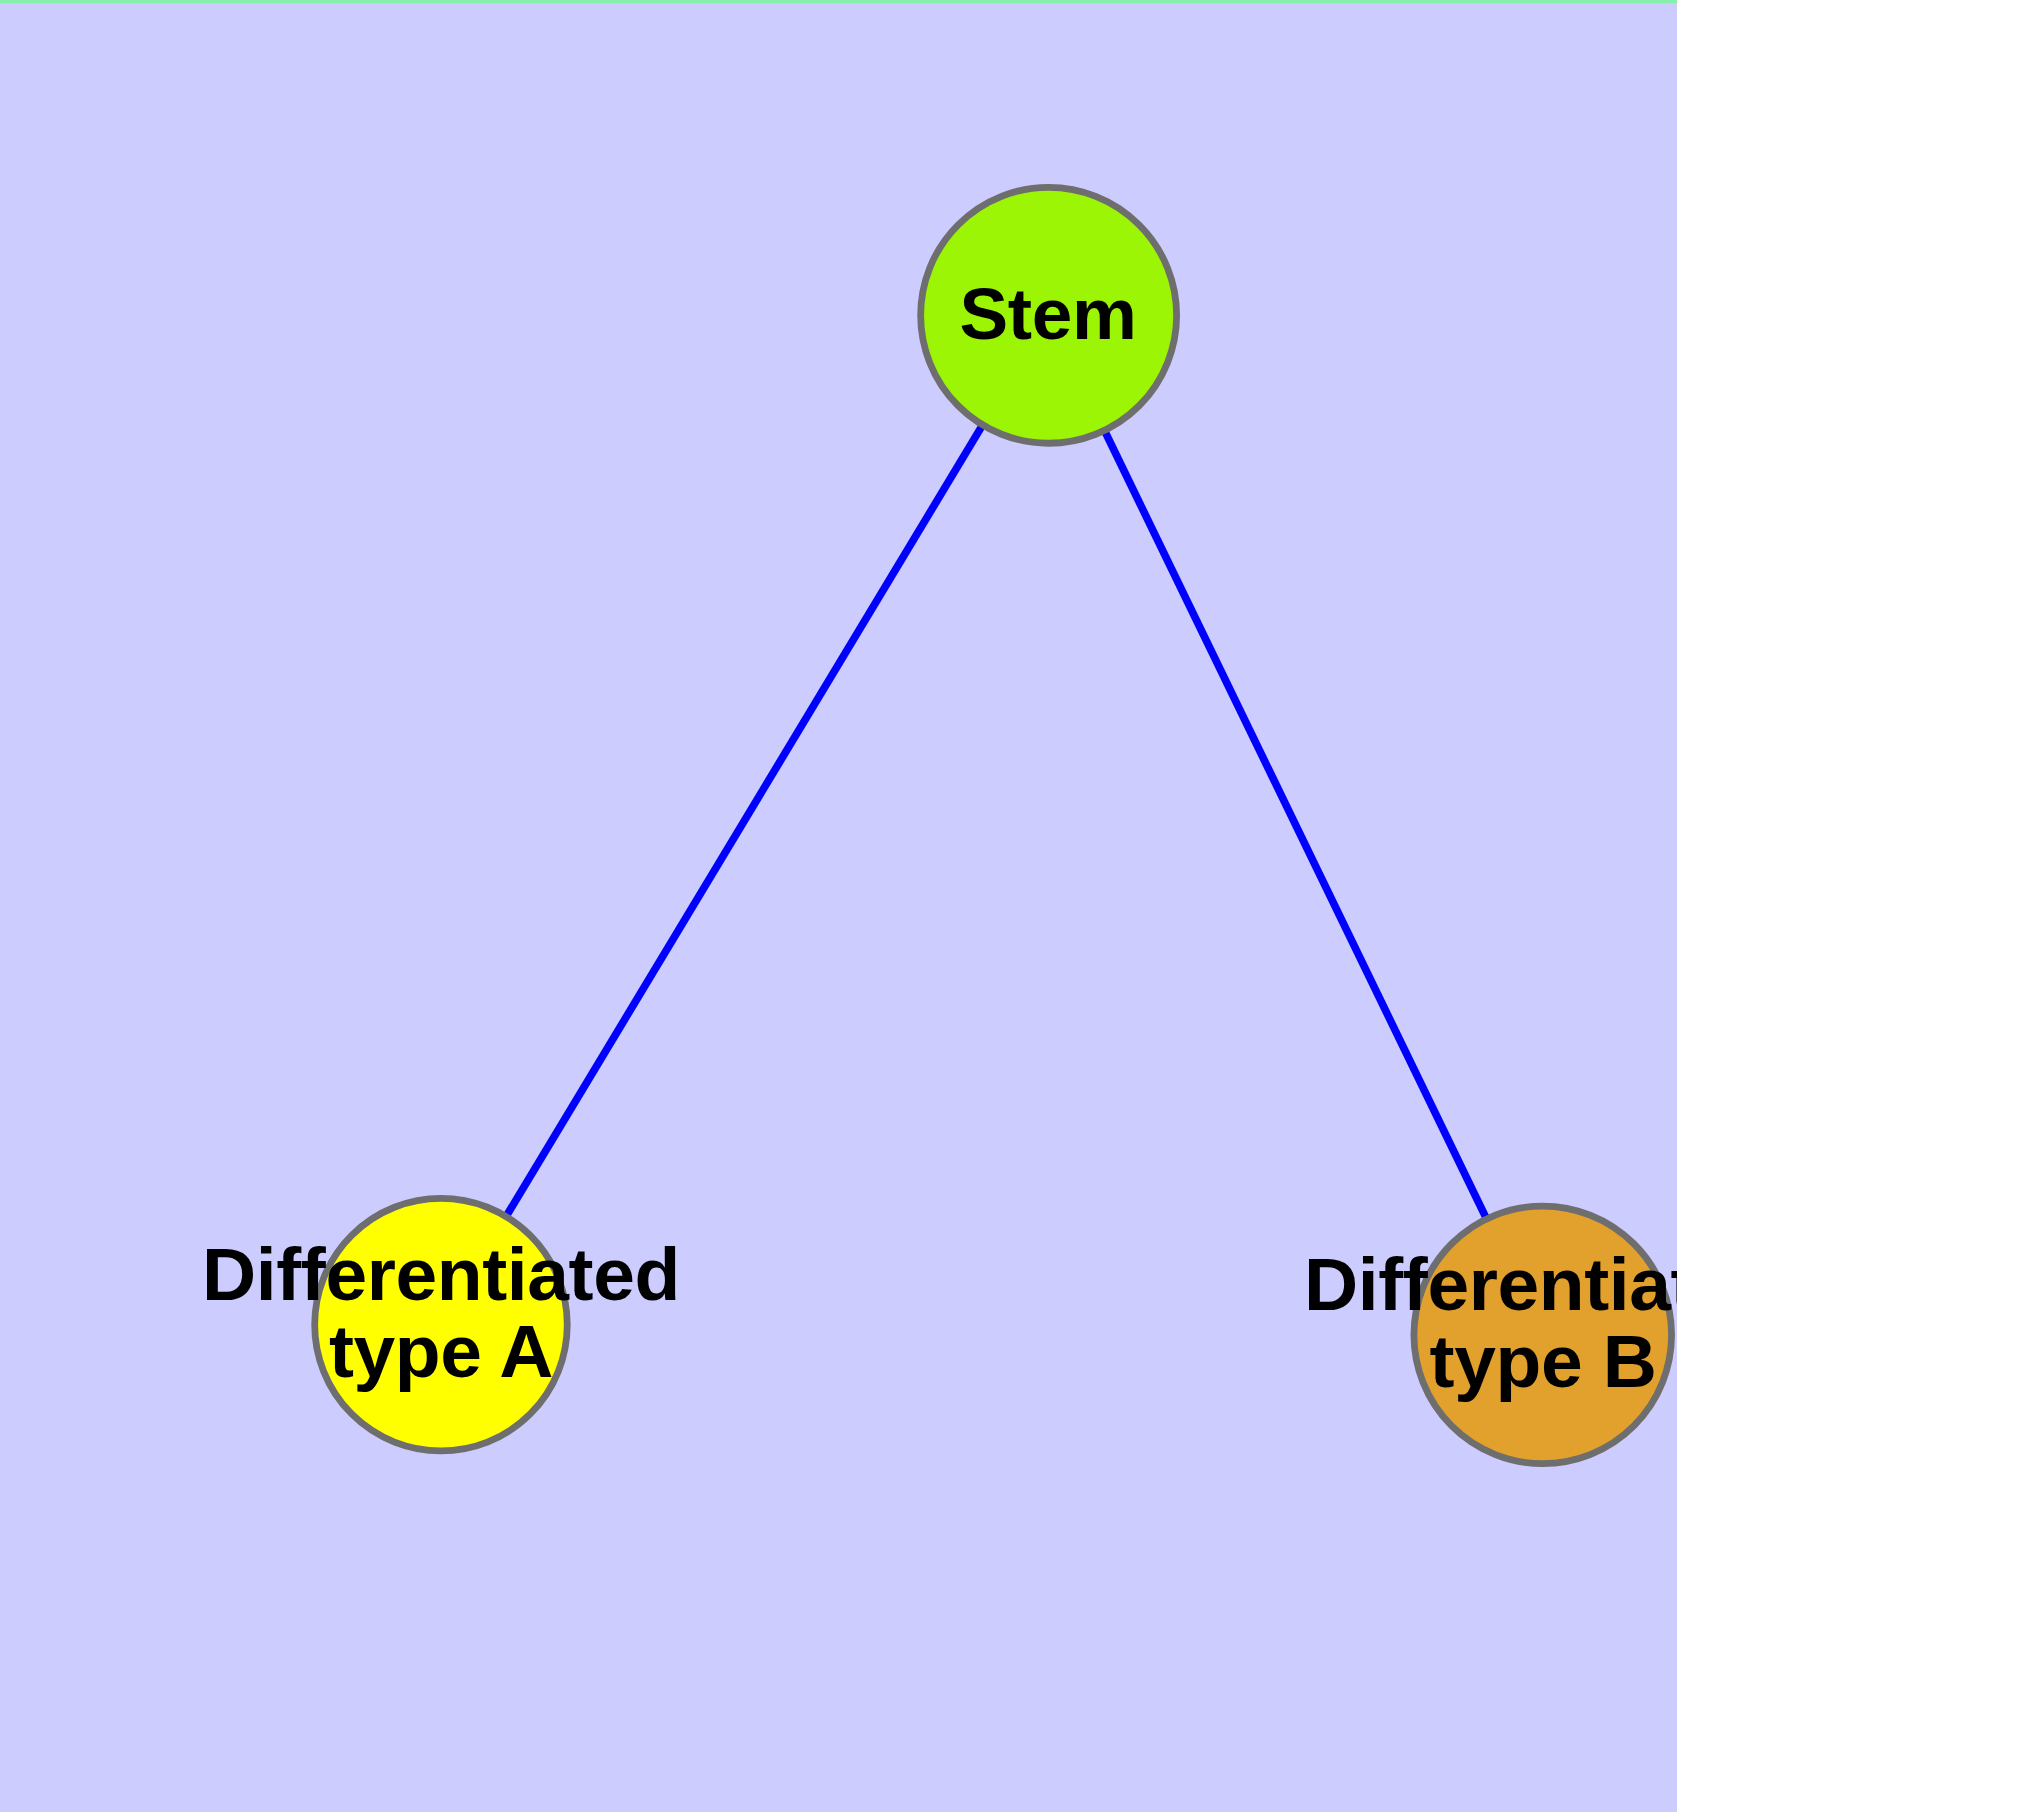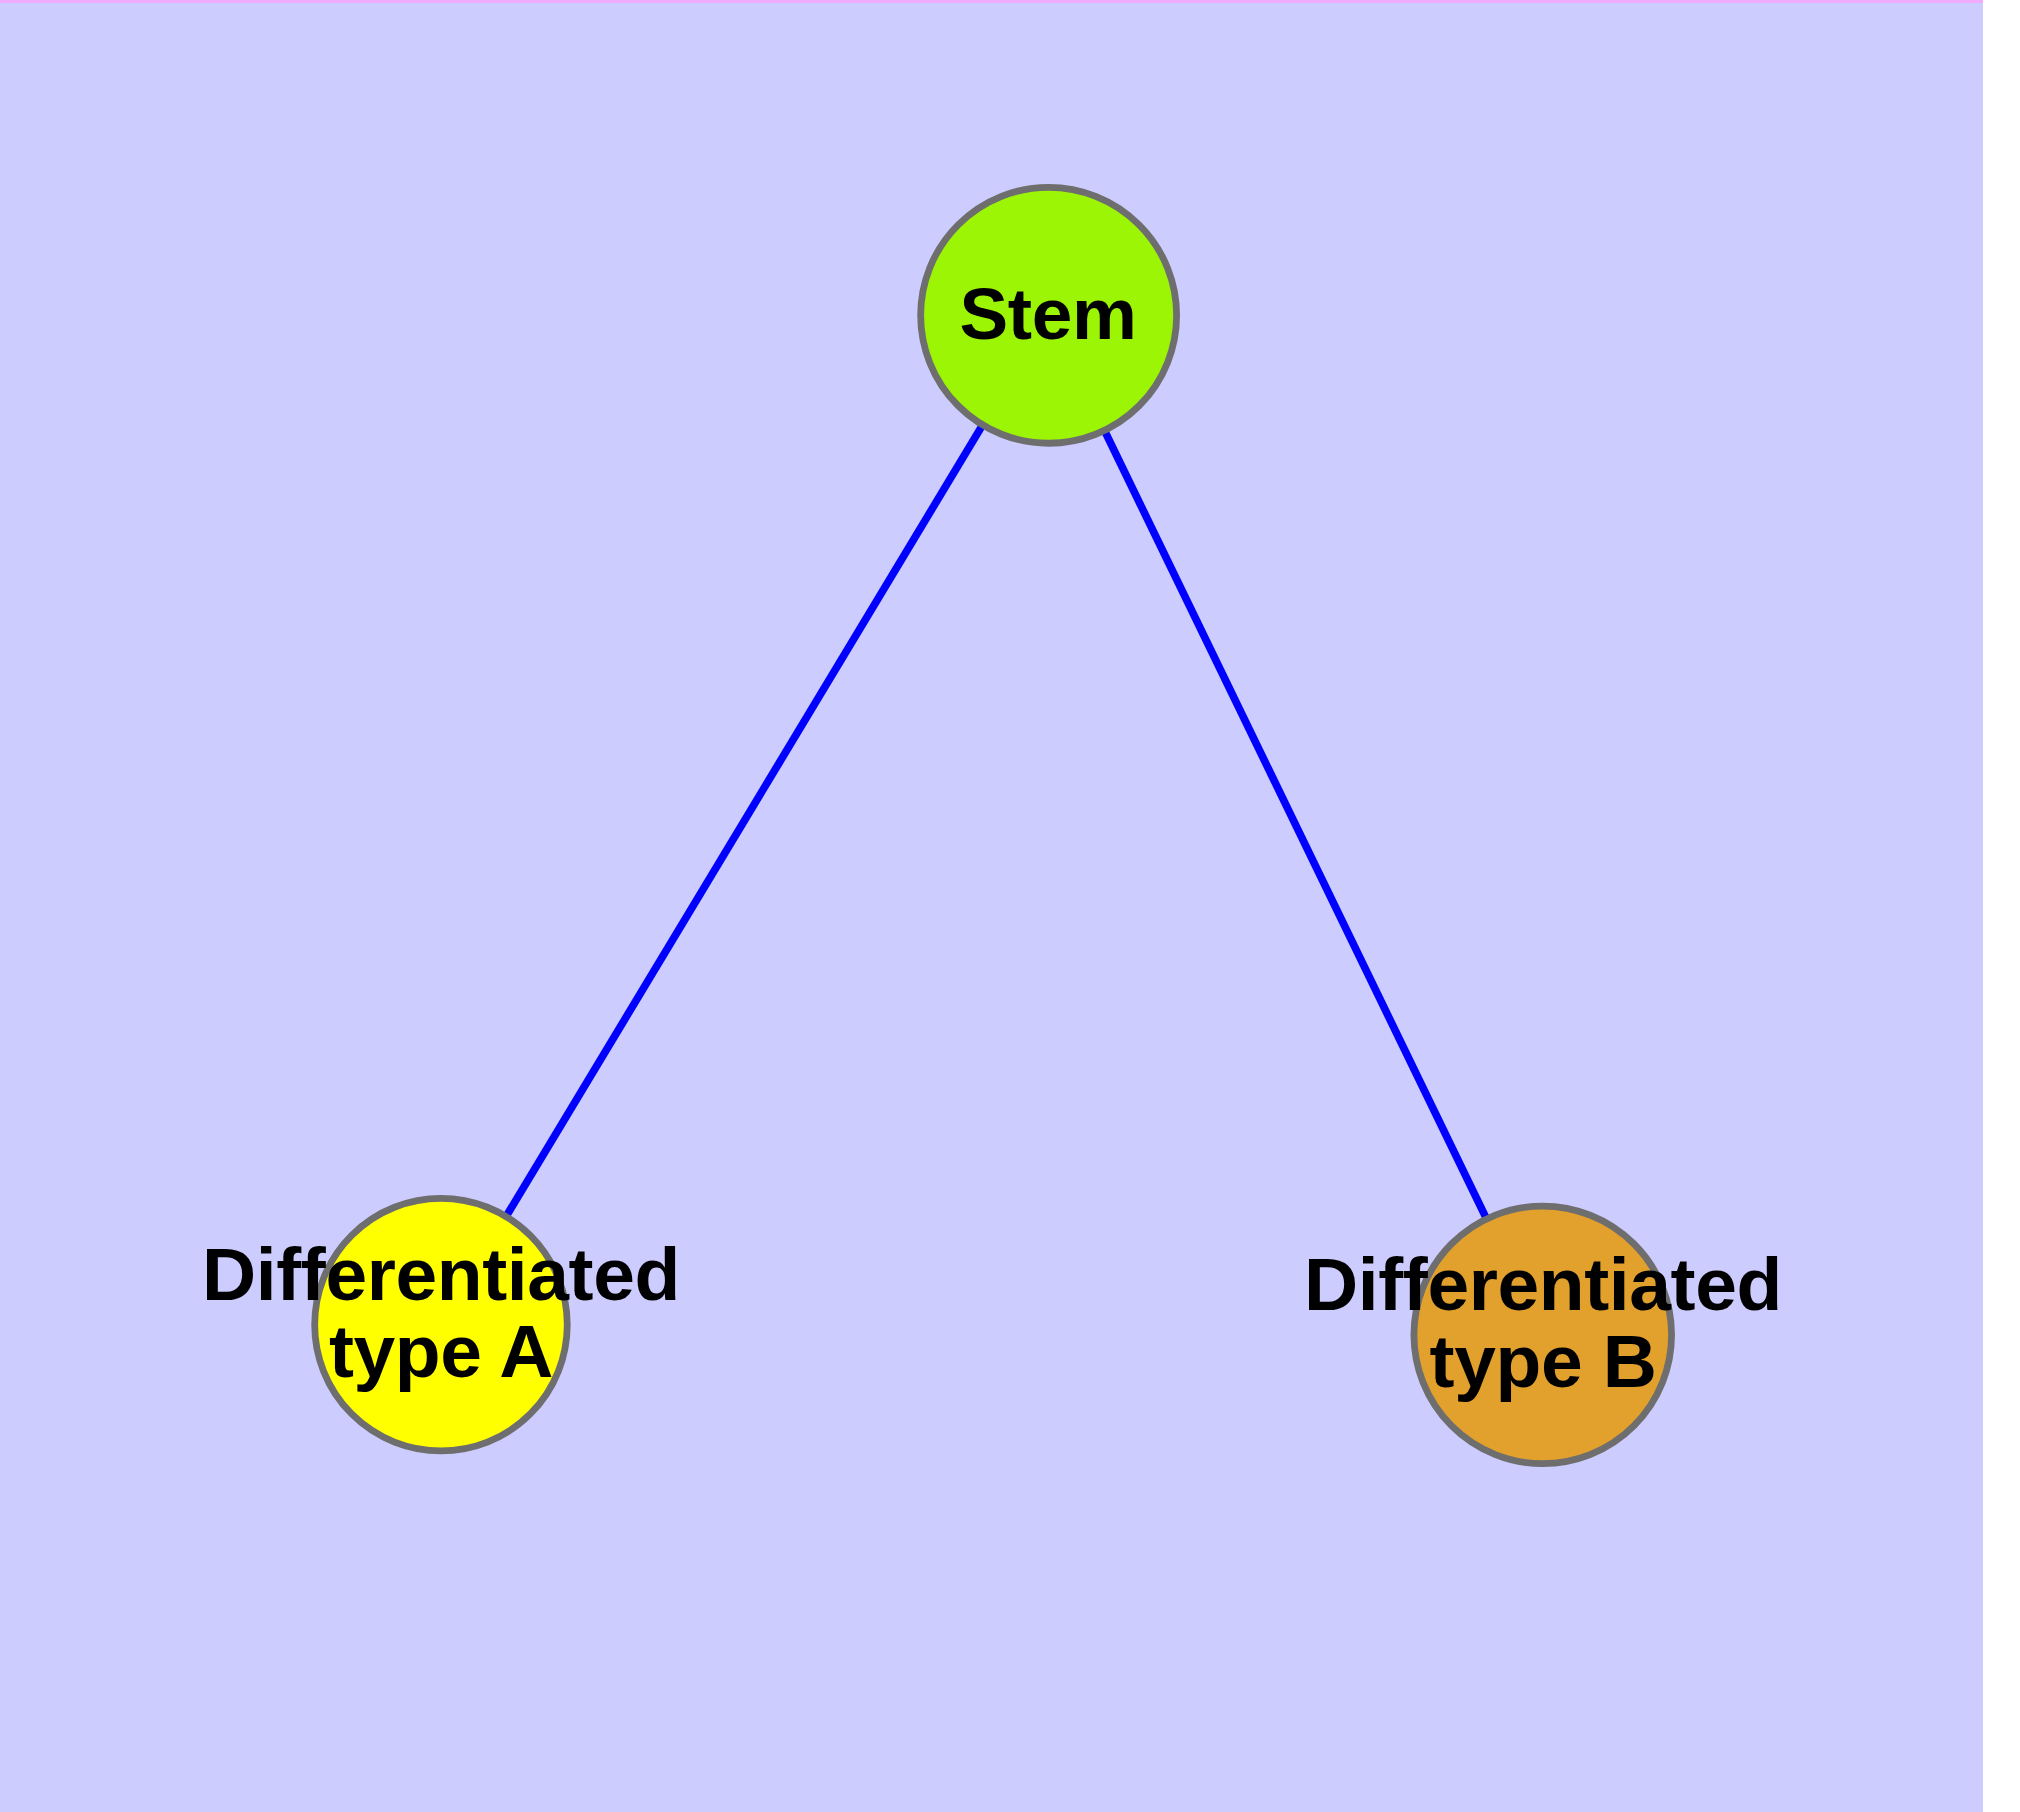--- a/index.html
+++ b/index.html
@@ -2,24 +2,24 @@
 <html style="font-size:13.6px"><head>
 <meta charset="utf-8">
 <style>
   html, body {
     margin: 0;
     padding: 0;
     background: #ffffff;
   }
   #stage {
     position: relative;
-    width: 1983px;
+    width: 1677px;
     height: 1812px;
     overflow: hidden;
-    background: #f0abfc;
+    background: #86efac;
     font-family: "Liberation Sans", sans-serif;
   }
   #canvas-bg {
     position: absolute;
     left: 0;
     top: 3.4px;
     width: 2021px;
     height: 1809px;
     background: #ccccfe;
   }

